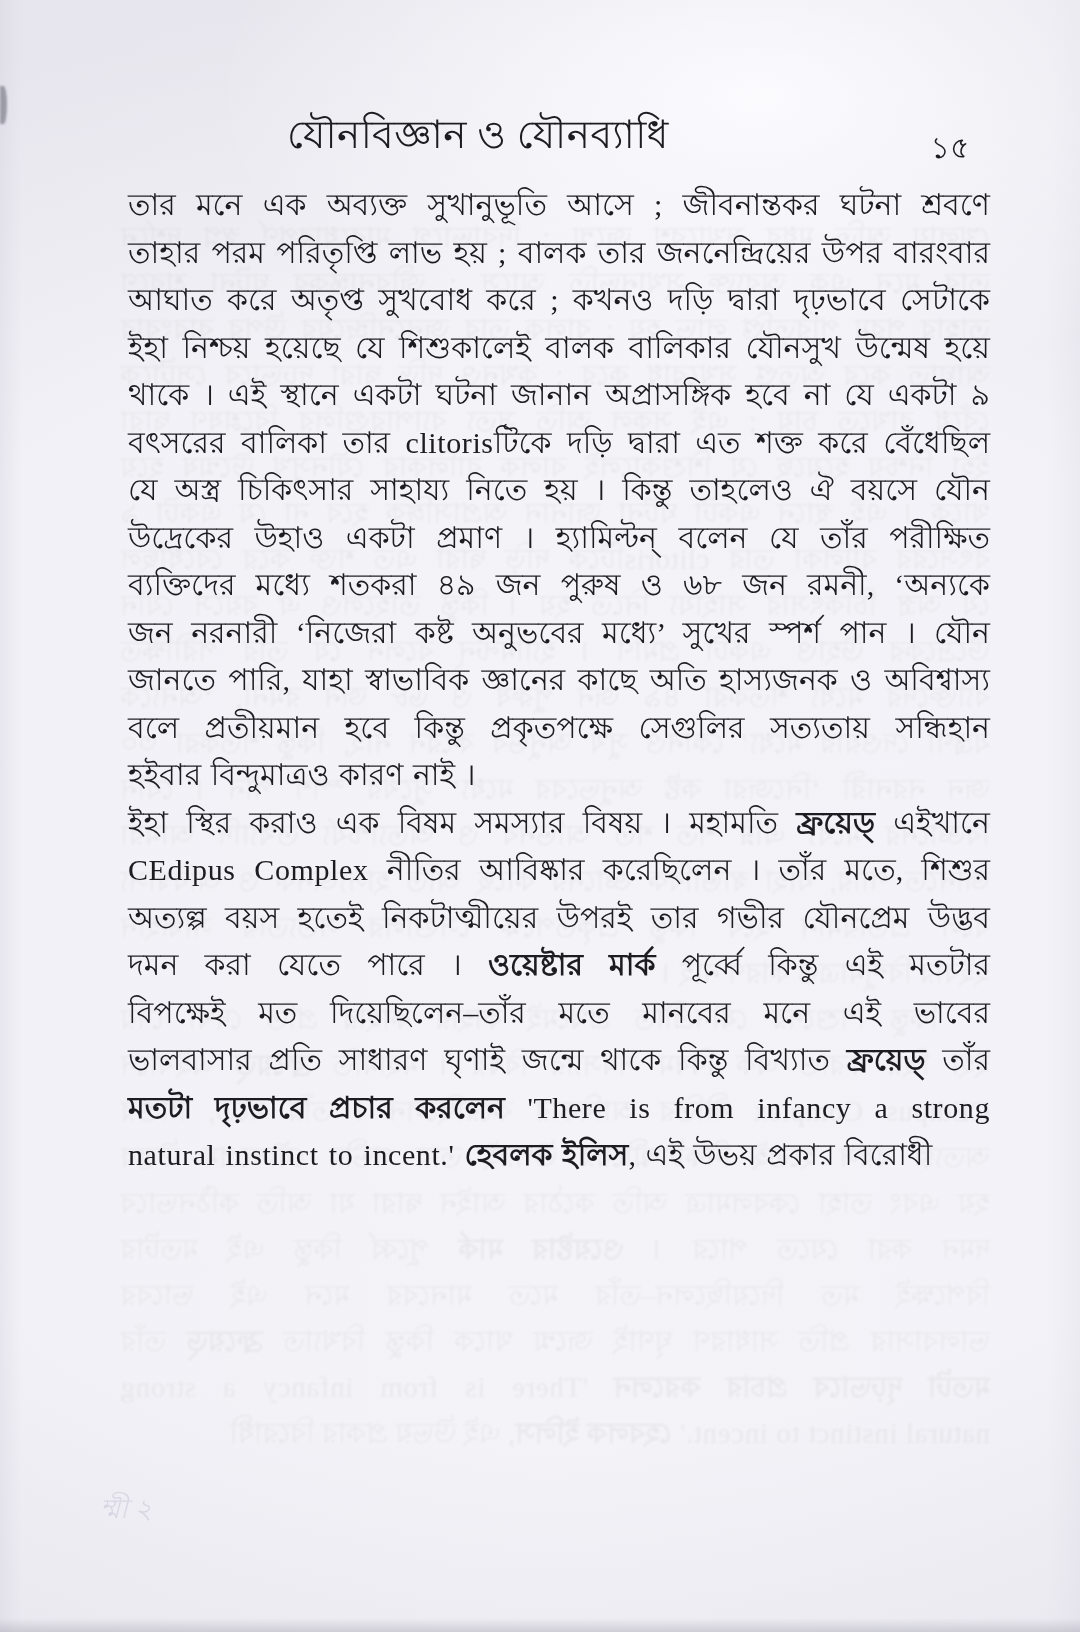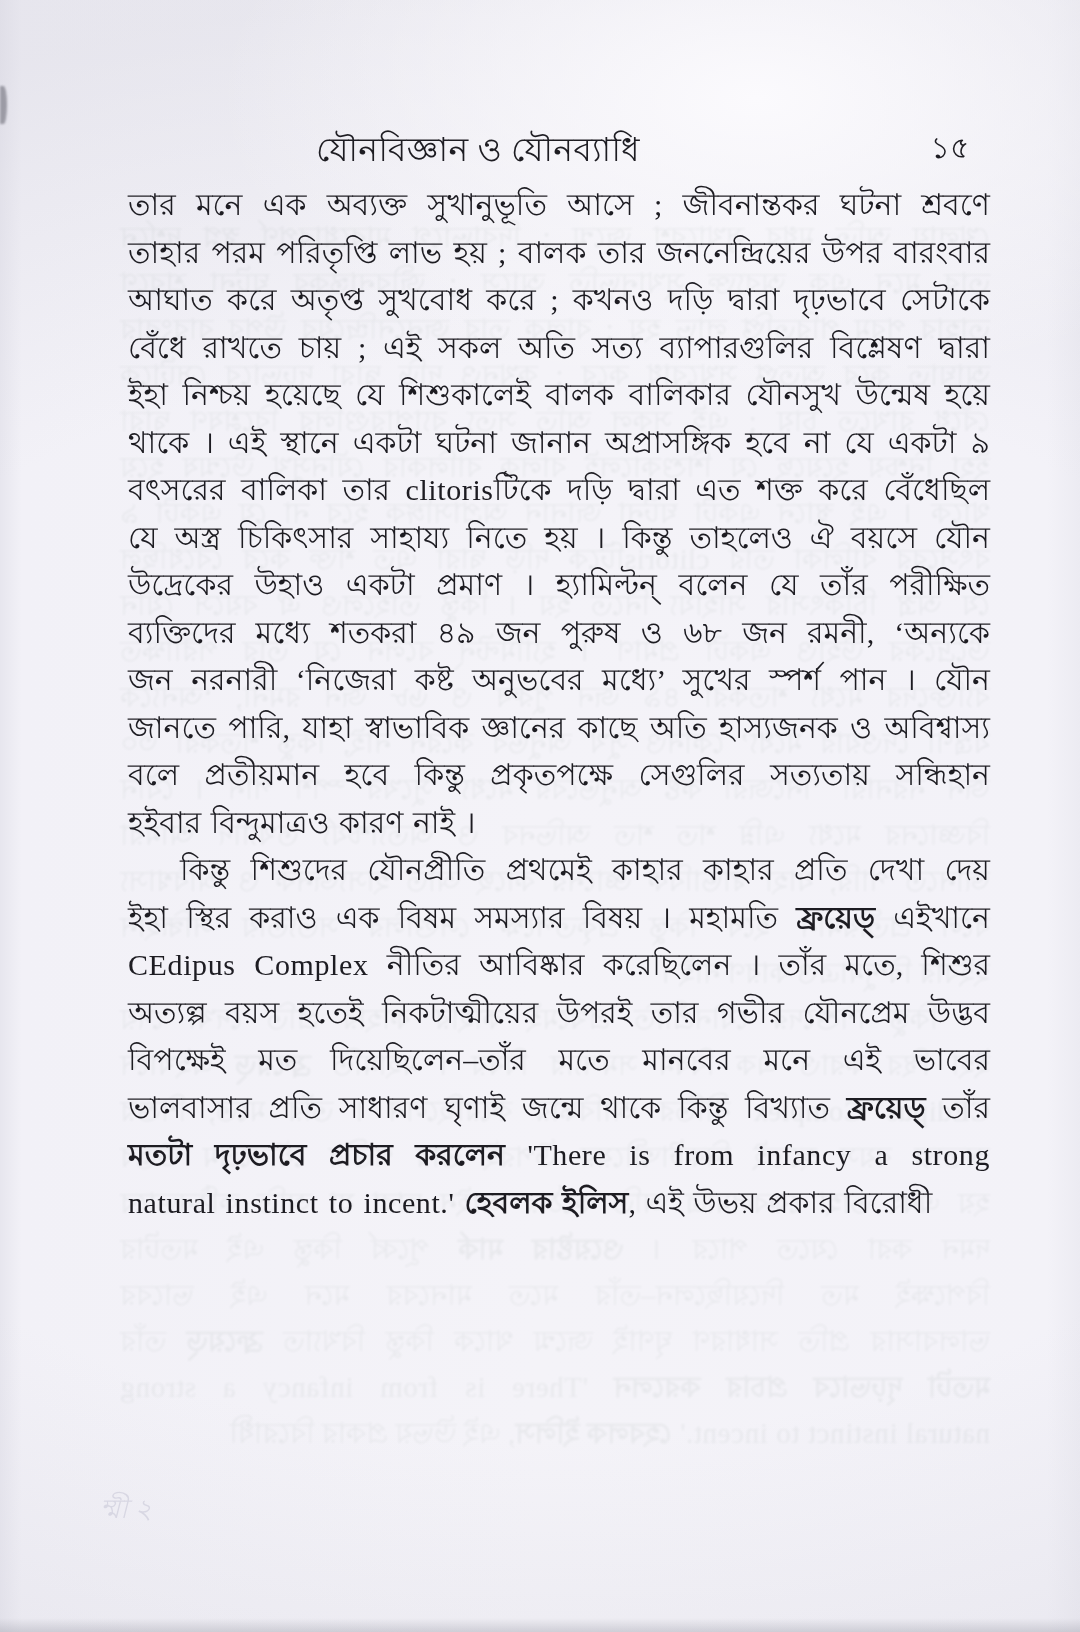--- a/index.html
+++ b/index.html
@@ -13,22 +13,22 @@
     position:relative;width:1080px;height:1632px;
     background:
       radial-gradient(ellipse 900px 500px at 70% 6%, #fbfafd 0%, rgba(251,250,253,0) 60%),
       radial-gradient(ellipse 1400px 900px at 50% 55%, rgba(255,255,255,0) 60%, rgba(210,209,220,.35) 100%),
       linear-gradient(90deg,#e7e6ee 0%,#f2f1f7 2%,#f4f3f8 50%,#f3f2f8 97%,#ecebf2 100%),
       #f4f3f8;
     overflow:hidden;
   }
   
   .header-title{
-    position:absolute;top:124px;left:128px;width:700px;
-    text-align:center;font-size:33px;color:#1d1c22;
+    position:absolute;top:104px;left:128px;width:700px;
+    text-align:center;font-size:39px;color:#1d1c22;
     letter-spacing:.5px;
   }
   .page-number{
     position:absolute;top:124px;left:905px;width:90px;
     font-size:30px;color:#1d1c22;text-align:center;
   }
   
   .body-text{
     position:absolute;top:181px;left:128px;width:862px;
     font-size:30px;line-height:47.5px;color:#1d1c22;
@@ -99,35 +99,34 @@
     </div>
 
   <div class="header-title">যৌনবিজ্ঞান ও যৌনব্যাধি</div>
 
   <div class="page-number">১৫</div>
 
   <div class="body-text" id="body-text">
       <div class="line"><span>তার মনে এক অব্যক্ত সুখানুভূতি আসে ; জীবনান্তকর ঘটনা শ্রবণে</span></div>
       <div class="line"><span>তাহার পরম পরিতৃপ্তি লাভ হয় ; বালক তার জননেন্দ্রিয়ের উপর বারংবার</span></div>
       <div class="line"><span>আঘাত করে অতৃপ্ত সুখবোধ করে ; কখনও দড়ি দ্বারা দৃঢ়ভাবে সেটাকে</span></div>
-      <div class="line"><span>বেঁধে রাখতে চায় ; এই সকল অতি সত্য ব্যাপারগুলির বিশ্লেষণ দ্বারা</span></div>
       <div class="line"><span>ইহা নিশ্চয় হয়েছে যে শিশুকালেই বালক বালিকার যৌনসুখ উন্মেষ হয়ে</span></div>
       <div class="line"><span>থাকে । এই স্থানে একটা ঘটনা জানান অপ্রাসঙ্গিক হবে না যে একটা ৯</span></div>
       <div class="line"><span>বৎসরের বালিকা তার </span><span class="seg-latin">clitoris</span><span>টিকে দড়ি দ্বারা এত শক্ত করে বেঁধেছিল</span></div>
       <div class="line"><span>যে অস্ত্র চিকিৎসার সাহায্য নিতে হয় । কিন্তু তাহলেও ঐ বয়সে যৌন</span></div>
       <div class="line"><span>উদ্রেকের উহাও একটা প্রমাণ । হ্যামিল্টন্ বলেন যে তাঁর পরীক্ষিত</span></div>
       <div class="line"><span>ব্যক্তিদের মধ্যে শতকরা ৪৯ জন পুরুষ ও ৬৮ জন রমনী, ‘অন্যকে</span></div>
       <div class="line"><span>জন নরনারী ‘নিজেরা কষ্ট অনুভবের মধ্যে’ সুখের স্পর্শ পান । যৌন</span></div>
       <div class="line"><span>জানতে পারি, যাহা স্বাভাবিক জ্ঞানের কাছে অতি হাস্যজনক ও অবিশ্বাস্য</span></div>
       <div class="line"><span>বলে প্রতীয়মান হবে কিন্তু প্রকৃতপক্ষে সেগুলির সত্যতায় সন্ধিহান</span></div>
       <div class="line last"><span>হইবার বিন্দুমাত্রও কারণ নাই ।</span></div>
-      <div class="line indent"><span>কিন্তু শিশুদের যৌনপ্রীতি প্রথমেই কাহার কাহার প্রতি দেখা দেয়</span></div>
       <div class="line"><span>ইহা স্থির করাও এক বিষম সমস্যার বিষয় । মহামতি </span><span class="seg-bold">ফ্রয়েড্</span><span> এইখানে</span></div>
       <div class="line"><span class="seg-latin">CEdipus Complex</span><span> নীতির আবিষ্কার করেছিলেন । তাঁর মতে, শিশুর</span></div>
       <div class="line"><span>অত্যল্প বয়স হতেই নিকটাত্মীয়ের উপরই তার গভীর যৌনপ্রেম উদ্ভব</span></div>
+      <div class="line"><span>দমন করা যেতে পারে । </span><span class="seg-bold">ওয়েষ্টার মার্ক</span><span> পূর্ব্বে কিন্তু এই মতটার</span></div>
       <div class="line"><span>বিপক্ষেই মত দিয়েছিলেন–তাঁর মতে মানবের মনে এই ভাবের</span></div>
       <div class="line"><span>ভালবাসার প্রতি সাধারণ ঘৃণাই জন্মে থাকে কিন্তু বিখ্যাত </span><span class="seg-bold">ফ্রয়েড্</span><span> তাঁর</span></div>
       <div class="line"><span class="seg-bold">মতটা দৃঢ়ভাবে প্রচার করলেন </span><span class="seg-latin">'There is from infancy a strong</span></div>
       <div class="line last"><span class="seg-latin">natural instinct to incent.' </span><span class="seg-bold">হেবলক ইলিস</span><span>, এই উভয় প্রকার বিরোধী</span></div>
     </div>
 
   <div class="sig-mark">ম্মী ২</div>
 
   <div class="smudge"></div>
   <div class="edge-shadow-bottom"></div>

